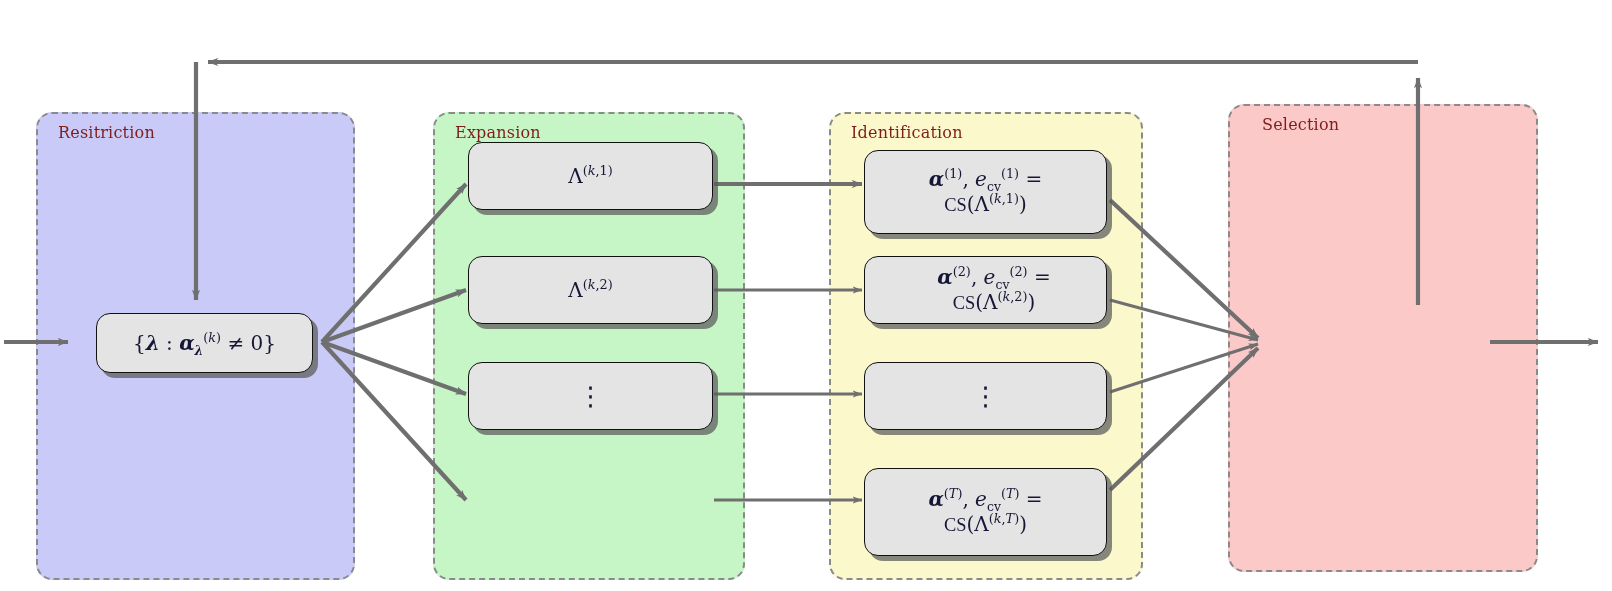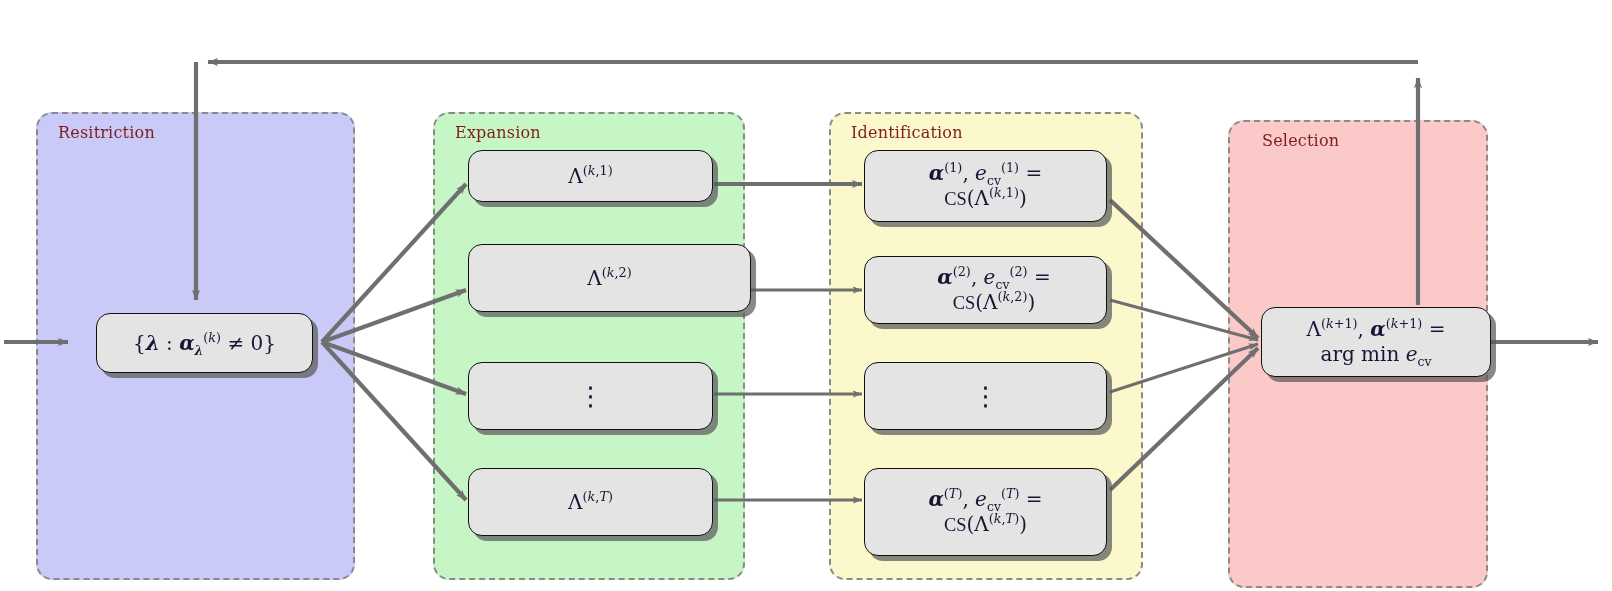--- a/index.html
+++ b/index.html
@@ -127,53 +127,48 @@
   </div>
 
   <div class="stage-panel" style="left:829px; top:112px; width:314px; height:468px; background:#fbf8cc;">
     <div class="stage-title" style="left:20px;">Identification</div>
   </div>
 
   <div class="stage-panel" style="left:433px; top:112px; width:312px; height:468px; background:#c6f5c6;">
     <div class="stage-title" style="left:20px;">Expansion</div>
   </div>
 
-  <div class="stage-panel" style="left:1228px; top:120px; width:260px; height:468px; background:#fcc9c9;">
+  <div class="stage-panel" style="left:1228px; top:104px; width:310px; height:468px; background:#fcc9c9;">
     <div class="stage-title" style="left:32px;">Selection</div>
   </div>
 
   <div class="node-box" style="left:72px; top:313px; width:217px; height:60px;margin-left:24px;">
     <span class="node-label">
       <span class="mup">{</span><span class="mbf">λ</span><span class="mup"> : </span><span class="mbf">α</span><sub class="sm"><span class="mbf">λ</span></sub><sup class="sm">(<span class="mi">k</span>)</sup><span class="mup"> ≠ 0}</span>
     </span>
   </div>
 
-  <div class="node-box" style="left:468px; top:150px; width:245px; height:52px;">
+  <div class="node-box" style="left:468px; top:142px; width:245px; height:68px;">
     <span class="node-label">
       <span class="mup">Λ</span><sup class="sm">(<span class="mi">k</span>,1)</sup>
     </span>
   </div>
 
-  <div class="node-box" style="left:468px; top:244px; width:283px; height:68px;">
+  <div class="node-box" style="left:468px; top:256px; width:245px; height:68px;">
     <span class="node-label">
       <span class="mup">Λ</span><sup class="sm">(<span class="mi">k</span>,2)</sup>
     </span>
   </div>
 
   <div class="node-box" style="left:468px; top:362px; width:245px; height:68px;">
     <span class="node-label vdots">⋮</span>
   </div>
 
-  <div class="node-box" style="left:468px; top:468px; width:245px; height:68px;">
-    <span class="node-label">
-      <span class="mup">Λ</span><sup class="sm">(<span class="mi">k</span>,<span class="mi">T</span>)</sup>
-    </span>
-  </div>
-
-  <div class="node-box" style="left:864px; top:150px; width:243px; height:72px;">
+
+  <div class="node-box" style="left:864px; top:150px; width:243px; height:84px;">
     <span class="node-label">
       <span class="mbf">α</span><sup class="sm">(1)</sup><span class="mup">, </span><span class="mi">e</span><sub class="sm"><span class="mup">cv</span></sub><sup class="sm">(1)</sup><span class="mup"> =</span><br>
       <span class="mono">CS</span><span class="mup">(Λ</span><sup class="sm">(<span class="mi">k</span>,1)</sup><span class="mup">)</span>
     </span>
   </div>
 
   <div class="node-box" style="left:864px; top:256px; width:243px; height:68px;padding-left:17px;">
     <span class="node-label">
       <span class="mbf">α</span><sup class="sm">(2)</sup><span class="mup">, </span><span class="mi">e</span><sub class="sm"><span class="mup">cv</span></sub><sup class="sm">(2)</sup><span class="mup"> =</span><br>
       <span class="mono">CS</span><span class="mup">(Λ</span><sup class="sm">(<span class="mi">k</span>,2)</sup><span class="mup">)</span>
@@ -184,26 +179,20 @@
     <span class="node-label vdots">⋮</span>
   </div>
 
   <div class="node-box" style="left:864px; top:468px; width:243px; height:88px;">
     <span class="node-label">
       <span class="mbf">α</span><sup class="sm">(<span class="mi">T</span>)</sup><span class="mup">, </span><span class="mi">e</span><sub class="sm"><span class="mup">cv</span></sub><sup class="sm">(<span class="mi">T</span>)</sup><span class="mup"> =</span><br>
       <span class="mono">CS</span><span class="mup">(Λ</span><sup class="sm">(<span class="mi">k</span>,<span class="mi">T</span>)</sup><span class="mup">)</span>
     </span>
   </div>
 
-  <div class="node-box" style="left:1261px; top:307px; width:230px; height:70px;">
-    <span class="node-label">
-      <span class="mup">Λ</span><sup class="sm">(<span class="mi">k</span>+1)</sup><span class="mup">, </span><span class="mbf">α</span><sup class="sm">(<span class="mi">k</span>+1)</sup><span class="mup"> =</span><br>
-      <span class="mup">arg min </span><span class="mi">e</span><sub class="sm"><span class="mup">cv</span></sub>
-    </span>
-  </div>
 
   <svg id="arrow-layer" class="top" viewBox="0 0 1612 591" style="position:absolute; left:0; top:0; width:1612px; height:591px; z-index:9; pointer-events:none;">
     <defs>
       <marker id="ah2" markerWidth="11" markerHeight="9" refX="10.2" refY="4.5" orient="auto" markerUnits="userSpaceOnUse">
         <path d="M0,0.4 L10.6,4.5 L0,8.6 L2.6,4.5 Z" fill="#6f6f6f"></path>
       </marker>
     </defs>
     <g stroke="#6f6f6f" fill="none" stroke-width="4.2" stroke-linecap="butt">
 
       <path d="M1418,305 L1418,78" marker-end="url(#ah2)"></path>

